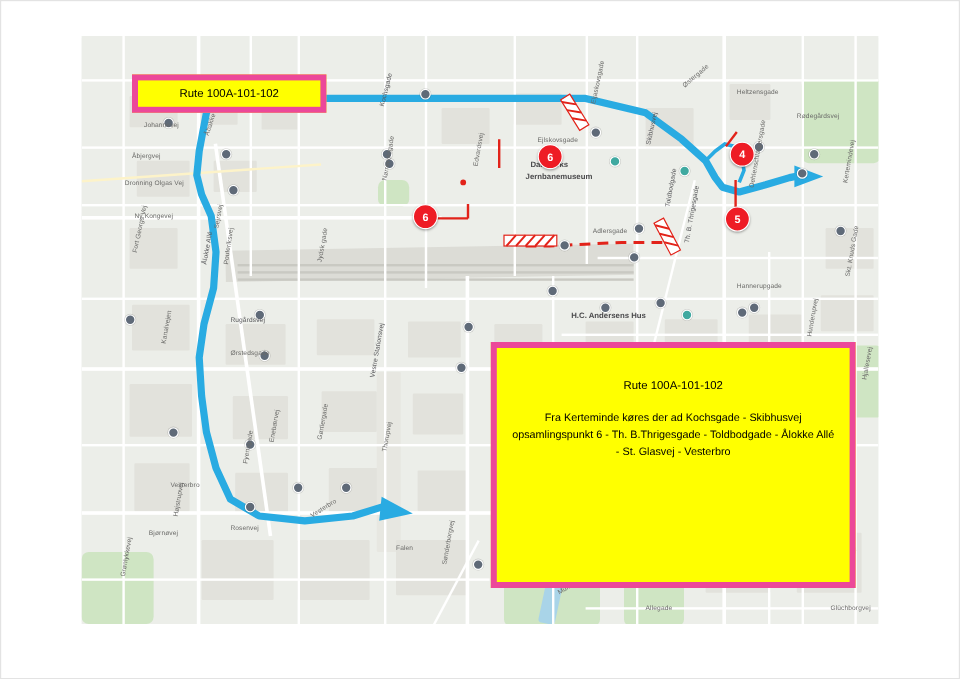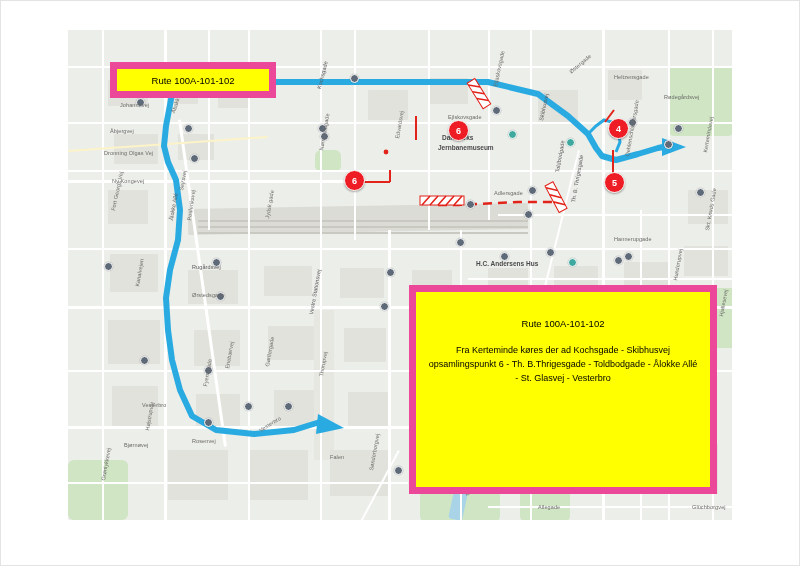--- a/index.html
+++ b/index.html
@@ -36,21 +36,21 @@
 
   
   svg.overlay{position:absolute;left:0;top:0;width:664px;height:490px;}
 
   
   .marker{position:absolute;width:19px;height:19px;border-radius:50%;background:#ee1c25;color:#ffffff;
     font-size:9px;font-weight:bold;display:flex;align-items:center;justify-content:center;
     border:1.5px solid #ffffff;box-shadow:0 1px 2px rgba(0,0,0,.35);}
 
   
-  .ybox{position:absolute;background:#ffff00;border:7px solid #ec4899;}
+  .ybox{position:absolute;background:#ffff00;border:5px solid #ec4899;}
   #titlebox{left:110px;top:62px;width:152px;height:22px;display:flex;align-items:center;justify-content:center;}
   #titlebox span{font-size:9.5px;color:#000;}
   #infobox{left:409px;top:285px;width:294px;height:195px;padding:0;}
   #infobox .inner{padding:26px 12px 10px 12px;text-align:center;color:#000;}
   #infobox .ttl{font-size:9.5px;margin-bottom:14px;}
   #infobox p{margin:0 0 12px 0;font-size:9px;line-height:14px;}
   #infobox p:last-child{margin-bottom:0;}
 
   
   #frame{position:absolute;left:0;top:0;width:800px;height:566px;border:1px solid #e3e3e3;box-sizing:border-box;pointer-events:none;}

